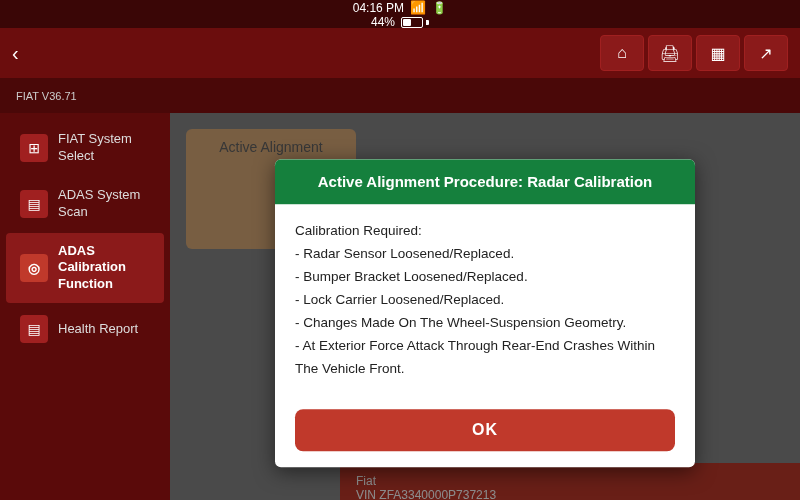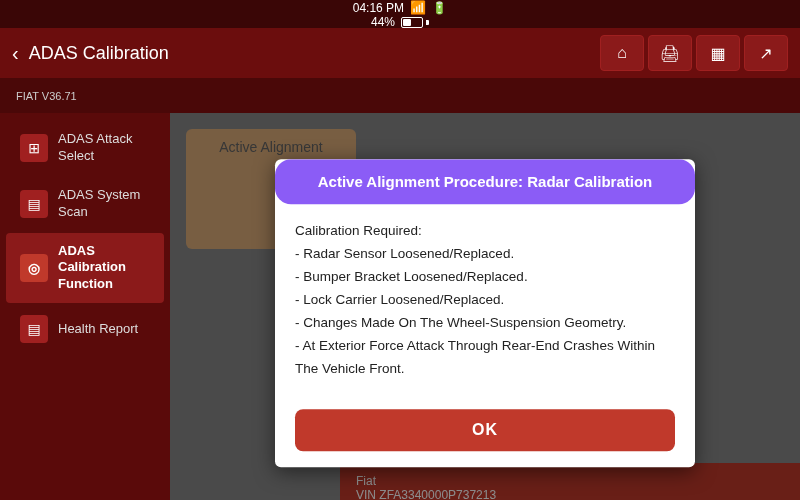--- a/index.html
+++ b/index.html
@@ -144,27 +144,26 @@
       left: 50%;
       transform: translate(-50%, -50%);
       width: 420px;
       background: white;
       border-radius: 6px;
       overflow: hidden;
       z-index: 20;
       box-shadow: 0 4px 20px rgba(0,0,0,0.5);
     }
     .dialog-header {
-      background: #8b5cf6;
+      background: #15803d;
       color: white;
       font-size: 15px;
       font-weight: bold;
       padding: 14px 32px;
       text-align: center;
-      border-radius: 16px;
     }
     .dialog-body {
       padding: 16px 20px;
       color: #222;
       font-size: 13.5px;
       line-height: 1.7;
     }
     .dialog-footer {
       padding: 12px 20px 16px;
     }
@@ -254,40 +253,39 @@
           <div class="battery-fill"></div>
         </div>
       <div class="battery-tip"></div>
     </div>
   </div>
 </div>
 
 <div class="top-nav">
   <div class="nav-left">
     <span class="back-arrow">‹</span>
-    <span>ADAS Calibration</span>
   </div>
   <div class="nav-icons">
     <div class="nav-icon-btn">⌂</div>
     <div class="nav-icon-btn">🖨</div>
     <div class="nav-icon-btn">▦</div>
     <div class="nav-icon-btn">↗</div>
   </div>
 </div>
 
 <div class="version-bar">
   <span>FIAT V36.71</span>
 </div>
 
 <div class="main-layout">
 
   <div class="sidebar">
     <div class="sidebar-item">
       <div class="sidebar-icon">⊞</div>
-      <span class="sidebar-label">ADAS Attack Select</span>
+      <span class="sidebar-label">FIAT System Select</span>
     </div>
     <div class="sidebar-item">
       <div class="sidebar-icon">▤</div>
       <span class="sidebar-label">ADAS System Scan</span>
     </div>
     <div class="sidebar-item active">
       <div class="sidebar-icon">◎</div>
       <span class="sidebar-label">ADAS Calibration Function</span>
     </div>
     <div class="sidebar-item">

